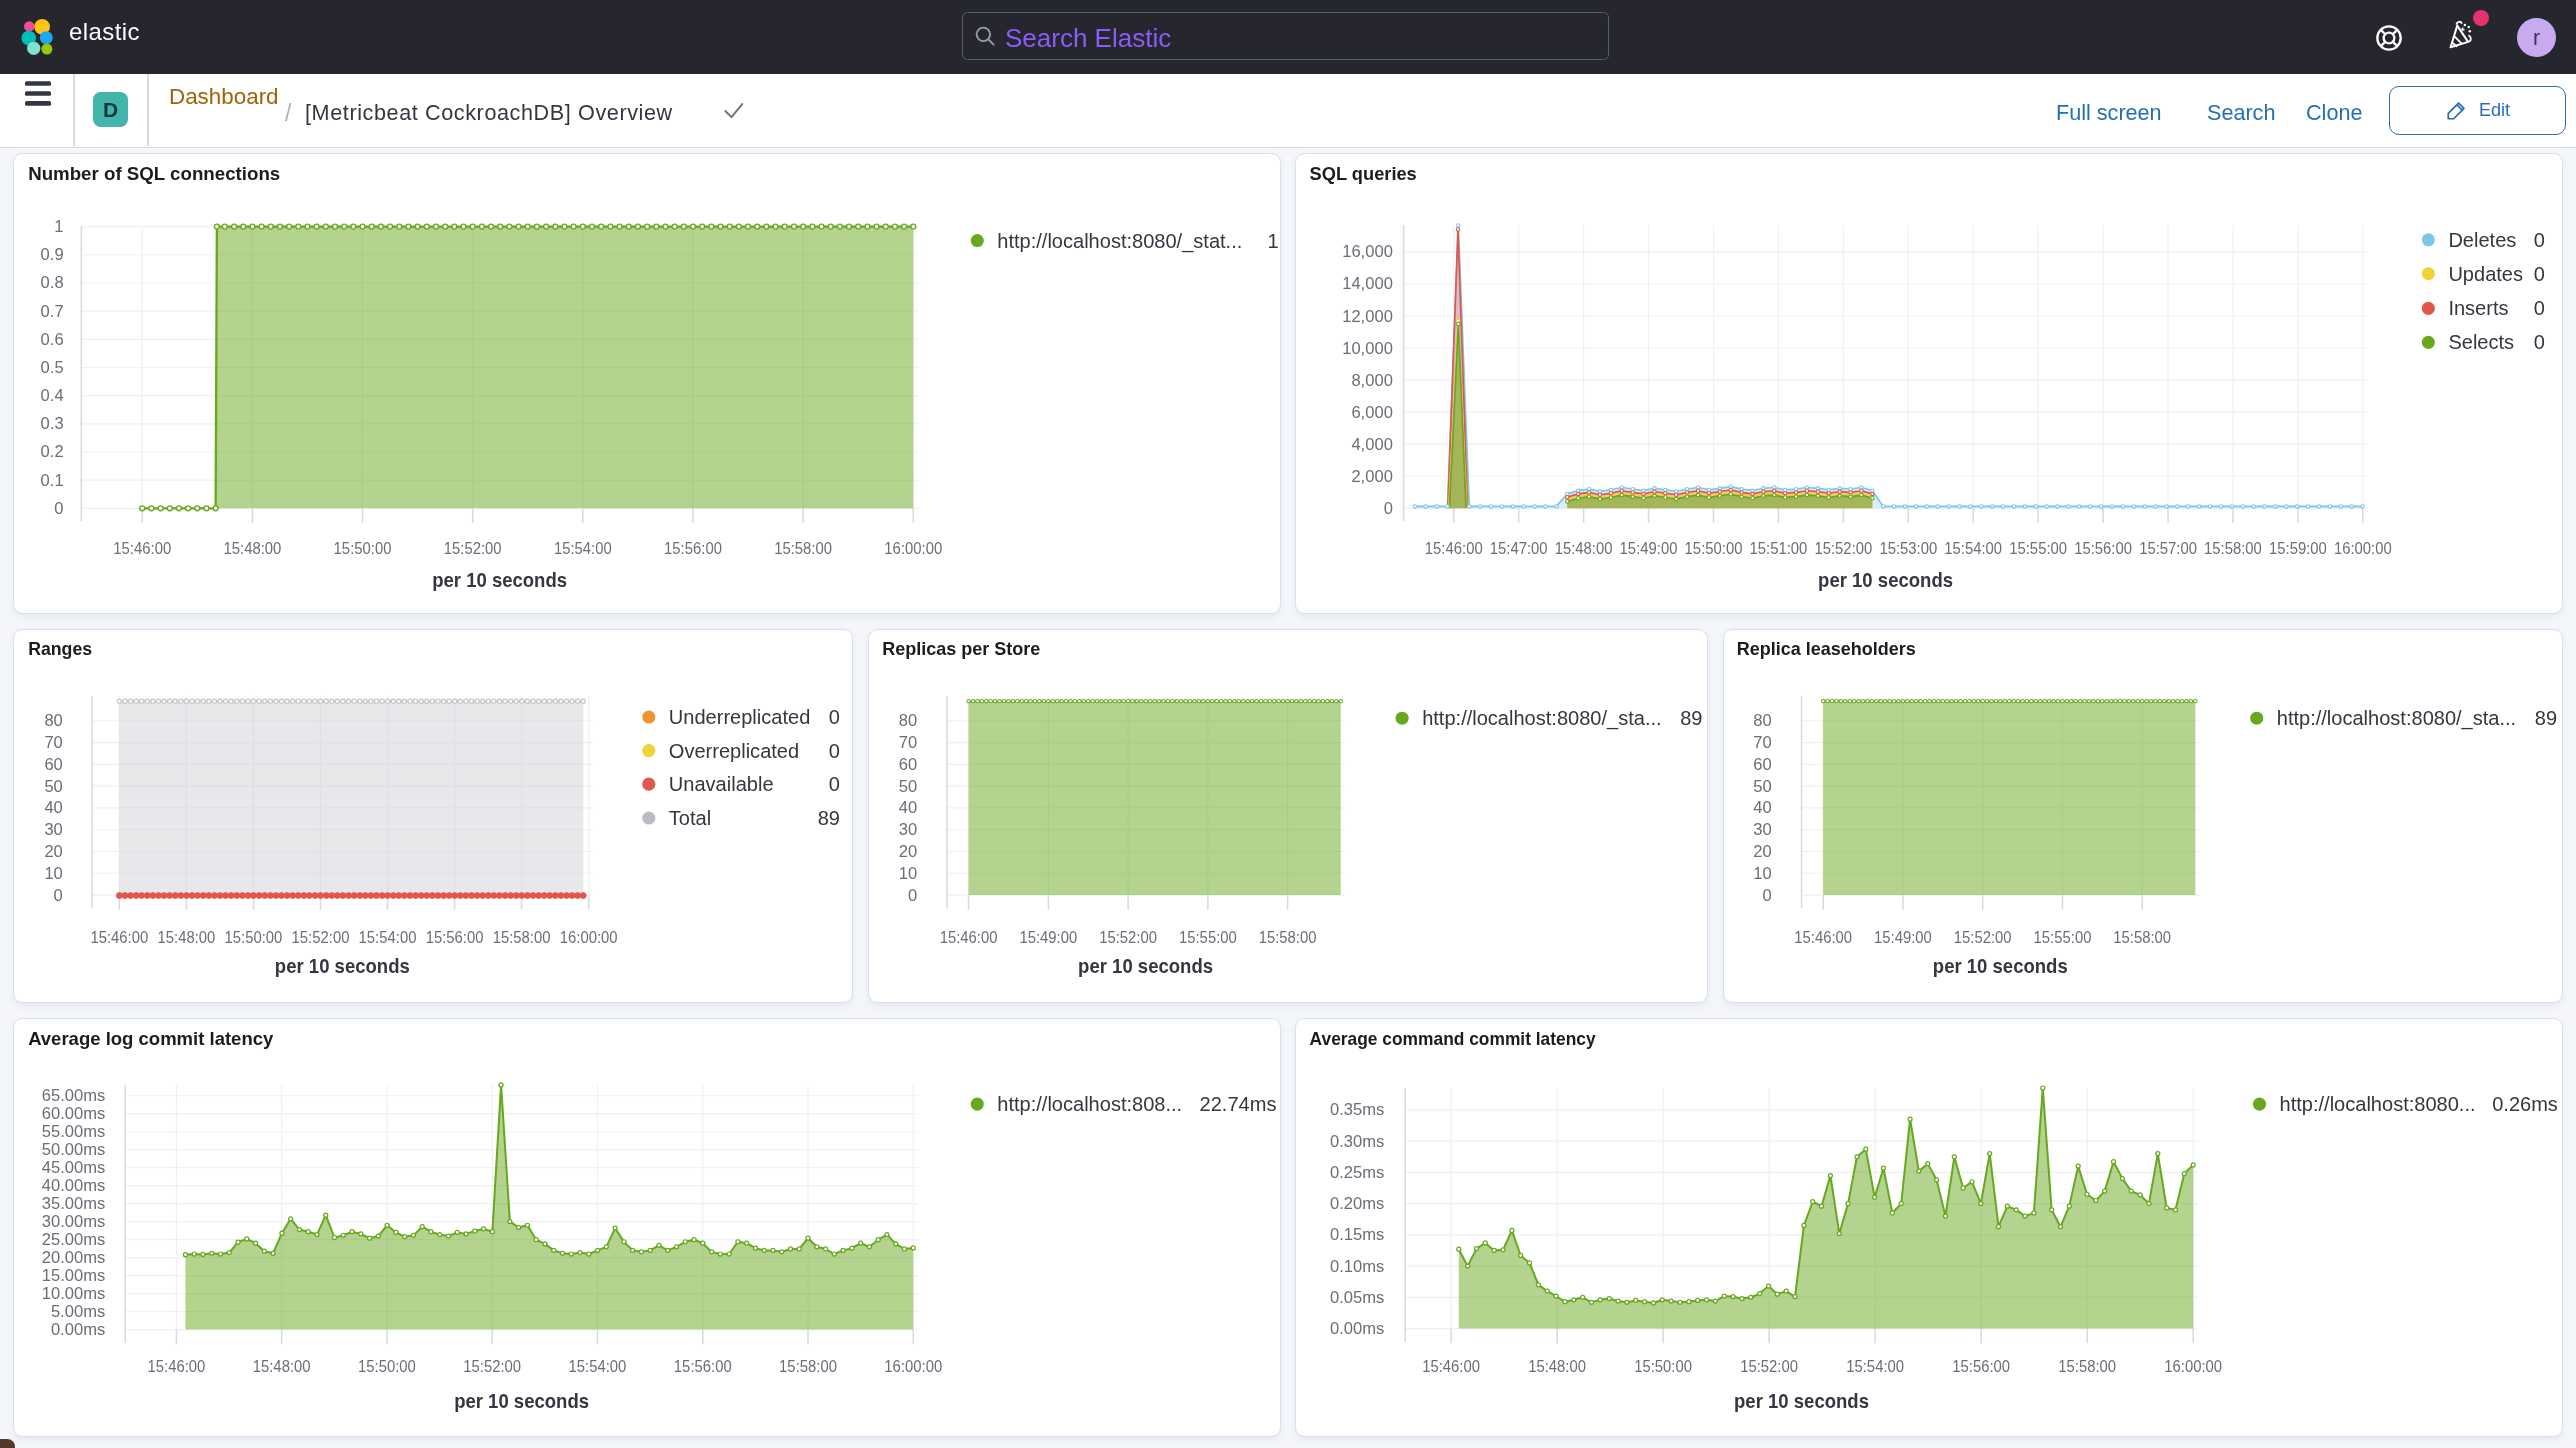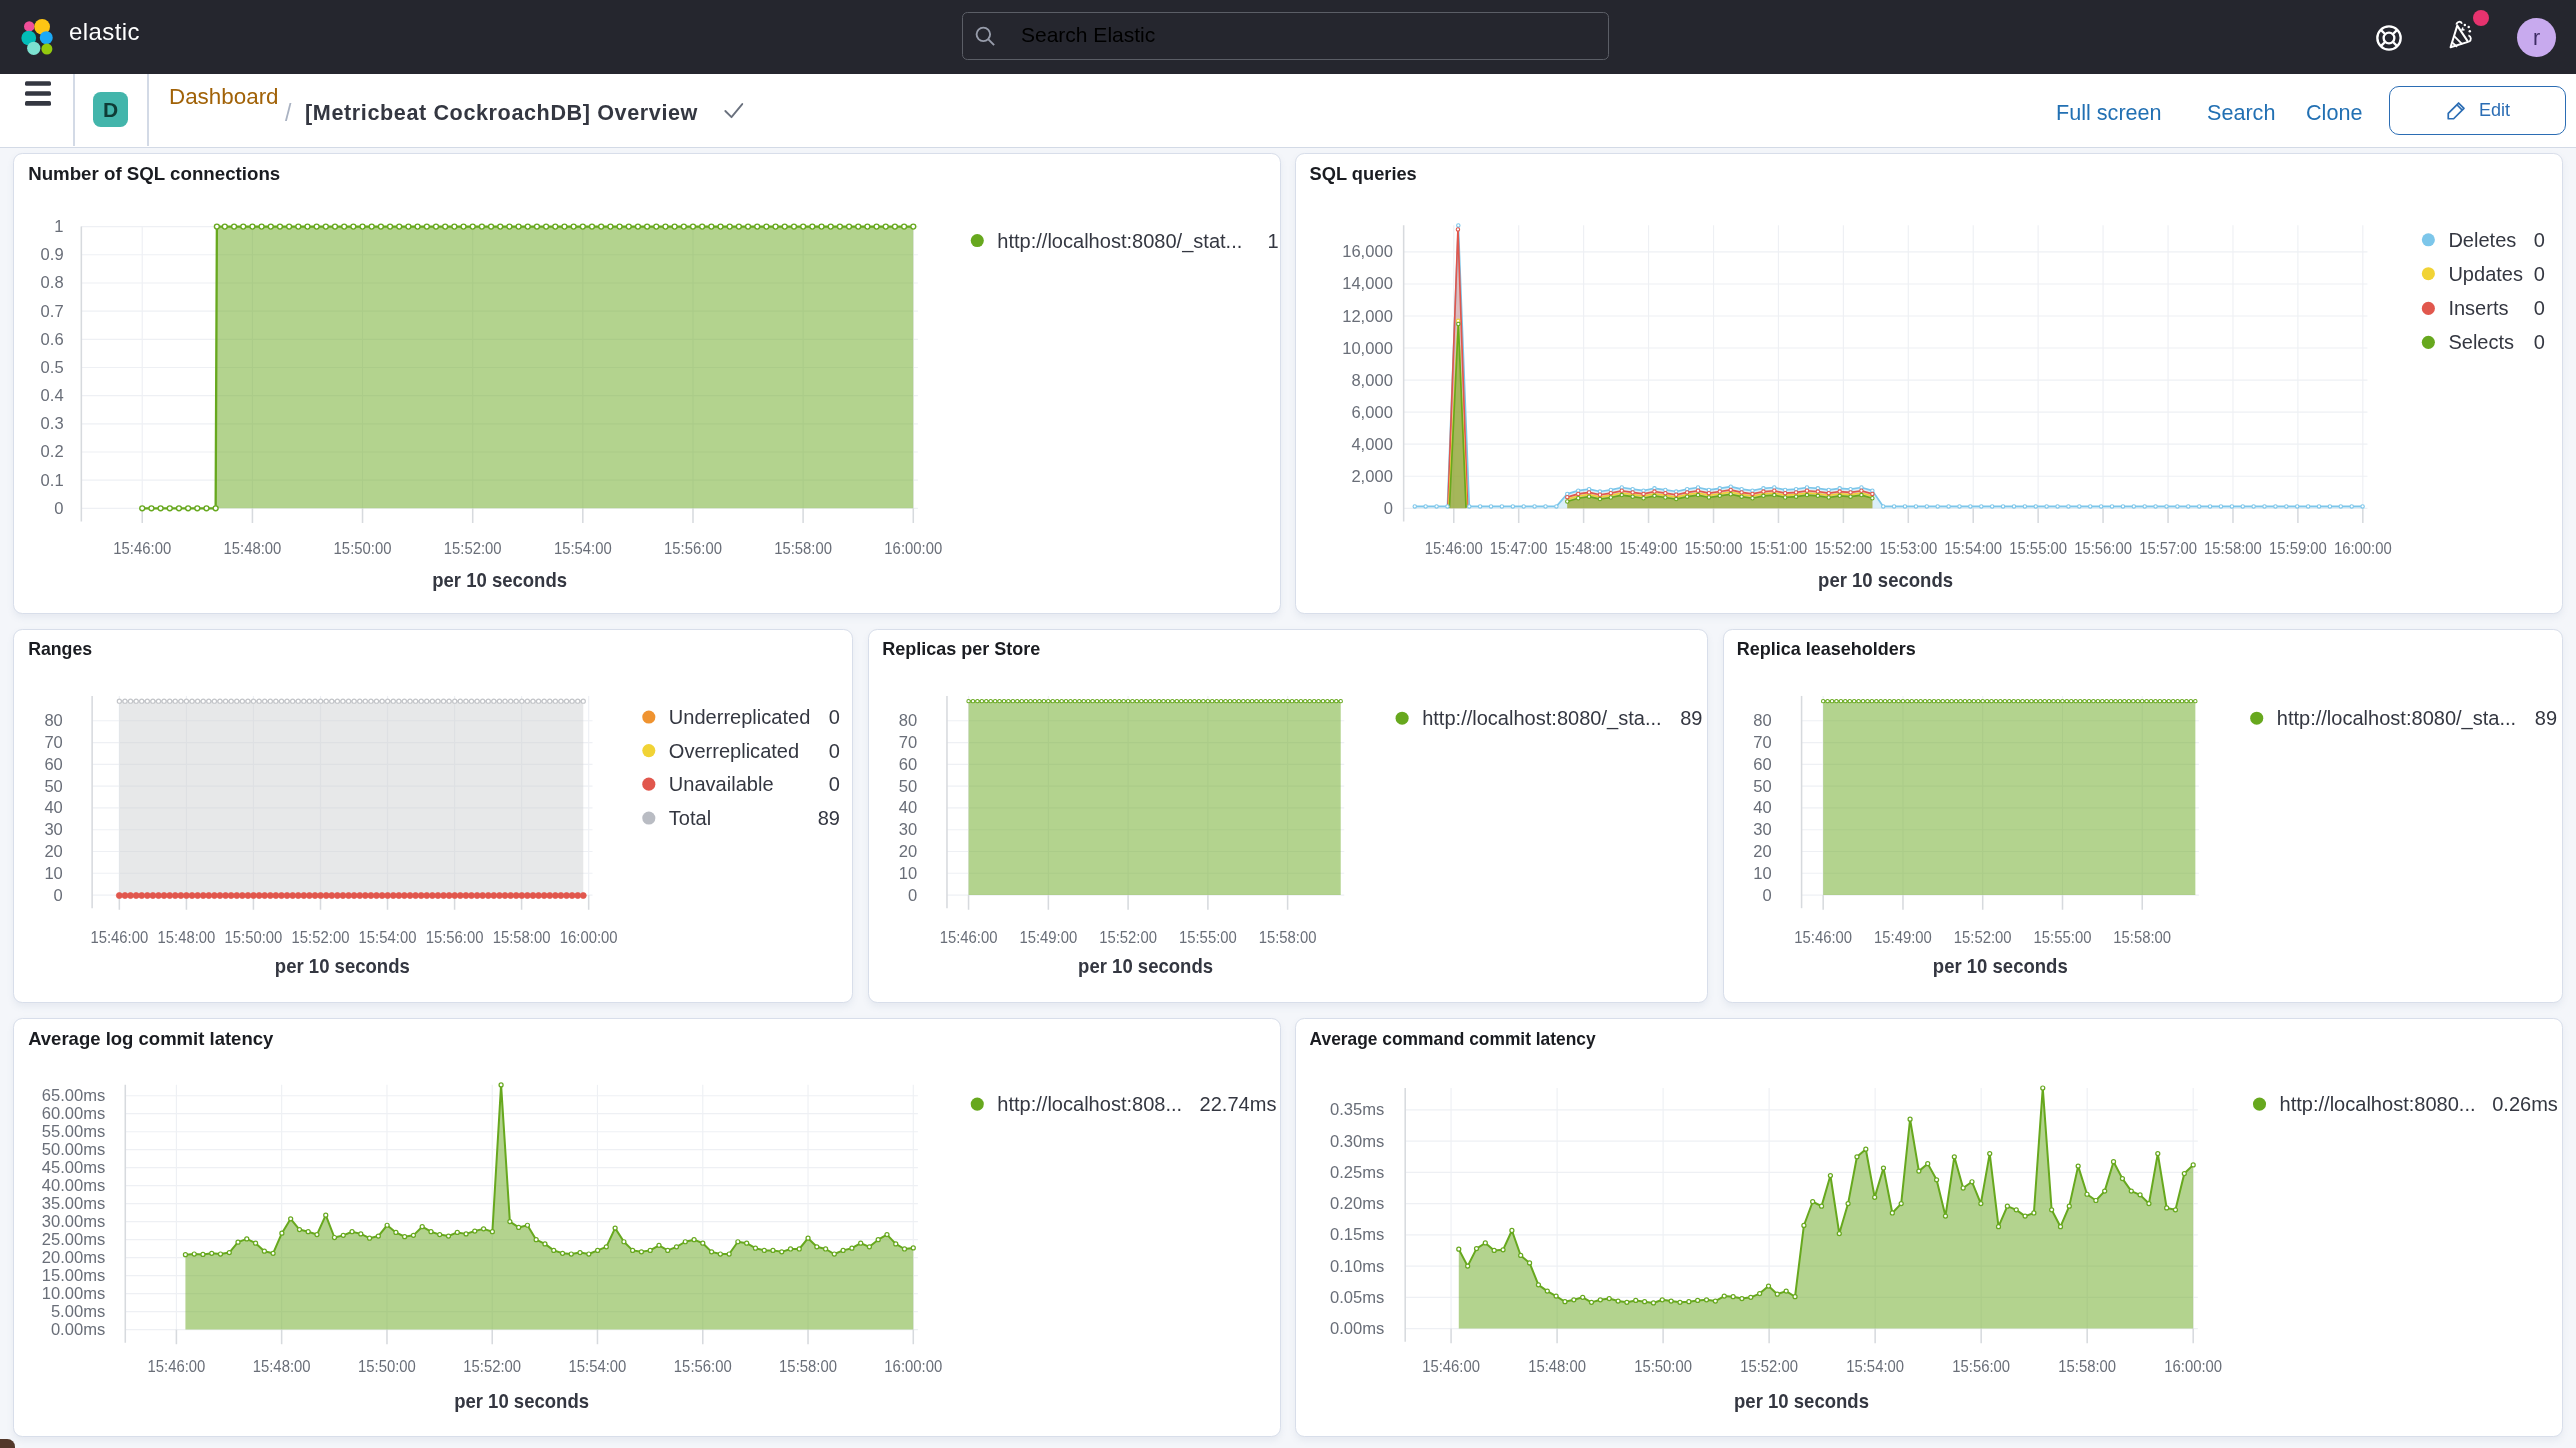--- a/index.html
+++ b/index.html
@@ -18,21 +18,21 @@
 <circle cx="21.8" cy="16.5" r="5.2" fill="#1ba9f5"></circle>
 <circle cx="11.8" cy="25.0" r="5.3" fill="#7de2d1"></circle>
 <circle cx="22.3" cy="25.6" r="4.4" fill="#93c90e"></circle>
 </svg>
 <div style="position:absolute;left:69px;top:18px;color:#fff;font-size:24px;font-weight:500;letter-spacing:0.4px">elastic</div>
 <div style="position:absolute;left:962px;top:11.6px;width:647px;height:48px;border:1.5px solid #5b5e66;border-radius:5.4px">
     <svg width="23" height="23" viewBox="0 0 16 16" style="position:absolute;left:10.8px;top:12.3px">
 <circle cx="6.5" cy="6.5" r="4.7" fill="none" stroke="#989dab" stroke-width="1.3"></circle>
 <line x1="10" y1="10" x2="14" y2="14" stroke="#989dab" stroke-width="1.3"></line>
 </svg>
-<div style="position:absolute;left:58px;top:10.8px;font-size:21px;color:#000000">Search Elastic</div>
+<div style="position:absolute;left:42px;top:10.8px;font-size:26px;color:#8b5cf6">Search Elastic</div>
   </div>
 <svg width="28" height="28" viewBox="0 0 24 24" style="position:absolute;left:2375px;top:24px">
 <circle cx="12" cy="12" r="10" fill="none" stroke="#fff" stroke-width="2"></circle>
 <circle cx="12" cy="12" r="4.6" fill="none" stroke="#fff" stroke-width="2"></circle>
 <line x1="5.2" y1="5.2" x2="8.6" y2="8.6" stroke="#fff" stroke-width="2"></line>
 <line x1="18.8" y1="5.2" x2="15.4" y2="8.6" stroke="#fff" stroke-width="2"></line>
 <line x1="5.2" y1="18.8" x2="8.6" y2="15.4" stroke="#fff" stroke-width="2"></line>
 <line x1="18.8" y1="18.8" x2="15.4" y2="15.4" stroke="#fff" stroke-width="2"></line>
 </svg>
 <svg width="31" height="31" viewBox="0 0 40 40" style="position:absolute;left:2445px;top:18.5px">
@@ -53,21 +53,21 @@
 <svg width="26" height="28" viewBox="0 0 34 36" style="position:absolute;left:25px;top:81px">
 <rect x="0" y="0" width="34" height="6" rx="2" fill="#343741"></rect>
 <rect x="0" y="13" width="34" height="6" rx="2" fill="#343741"></rect>
 <rect x="0" y="26" width="34" height="6" rx="2" fill="#343741"></rect>
 </svg>
 <div class="sep" style="left:73px"></div>
 <div style="position:absolute;left:93px;top:92px;width:35px;height:35px;border-radius:7.7px;background:#43b5ab;color:#0f3c36;font-size:21px;font-weight:bold;display:flex;align-items:center;justify-content:center">D</div>
 <div class="sep" style="left:147px"></div>
 <div style="position:absolute;left:169px;top:62px;height:70px;display:flex;align-items:center;color:#a16207;font-size:22.4px">Dashboard</div>
 <div style="position:absolute;left:285px;top:78px;height:70px;display:flex;align-items:center;color:#a9b2c2;font-size:23px">/</div>
-<div style="position:absolute;left:305px;top:78px;height:70px;display:flex;align-items:center;color:#343741;font-size:21.6px;font-weight:bold;letter-spacing:0.6px">[Metricbeat&nbsp;CockroachDB]&nbsp;Overview</div>
+<div style="position:absolute;left:305px;top:78px;height:70px;display:flex;align-items:center;color:#343741;font-size:21.6px;font-weight:normal;letter-spacing:0.6px">[Metricbeat&nbsp;CockroachDB]&nbsp;Overview</div>
 <svg width="21.6" height="20" viewBox="0 0 28 26" style="position:absolute;left:723px;top:101px">
 <path d="M3 13 L11 21 L25 4" fill="none" stroke="#69707d" stroke-width="2.4" stroke-linecap="round" stroke-linejoin="round"></path>
 </svg>
 <div class="bluelink" style="left:2056px">Full screen</div>
 <div class="bluelink" style="left:2207px">Search</div>
 <div class="bluelink" style="left:2306px">Clone</div>
 <div style="position:absolute;left:2389px;top:86px;width:177px;height:49px;border:1.9px solid #2b6db4;border-radius:10px;display:flex;align-items:center;justify-content:center;gap:10.8px;background:#fff">
     <svg width="23" height="23" viewBox="0 0 24 24" style="flex:0 0 auto">
 <path d="M14.2 4.2 L19.8 9.8 L9.0 20.6 L3.4 20.6 L3.4 15.0 Z M12.4 6.0 L18.0 11.6" fill="none" stroke="#2b6db4" stroke-width="1.8" stroke-linejoin="round"></path>
 </svg>

